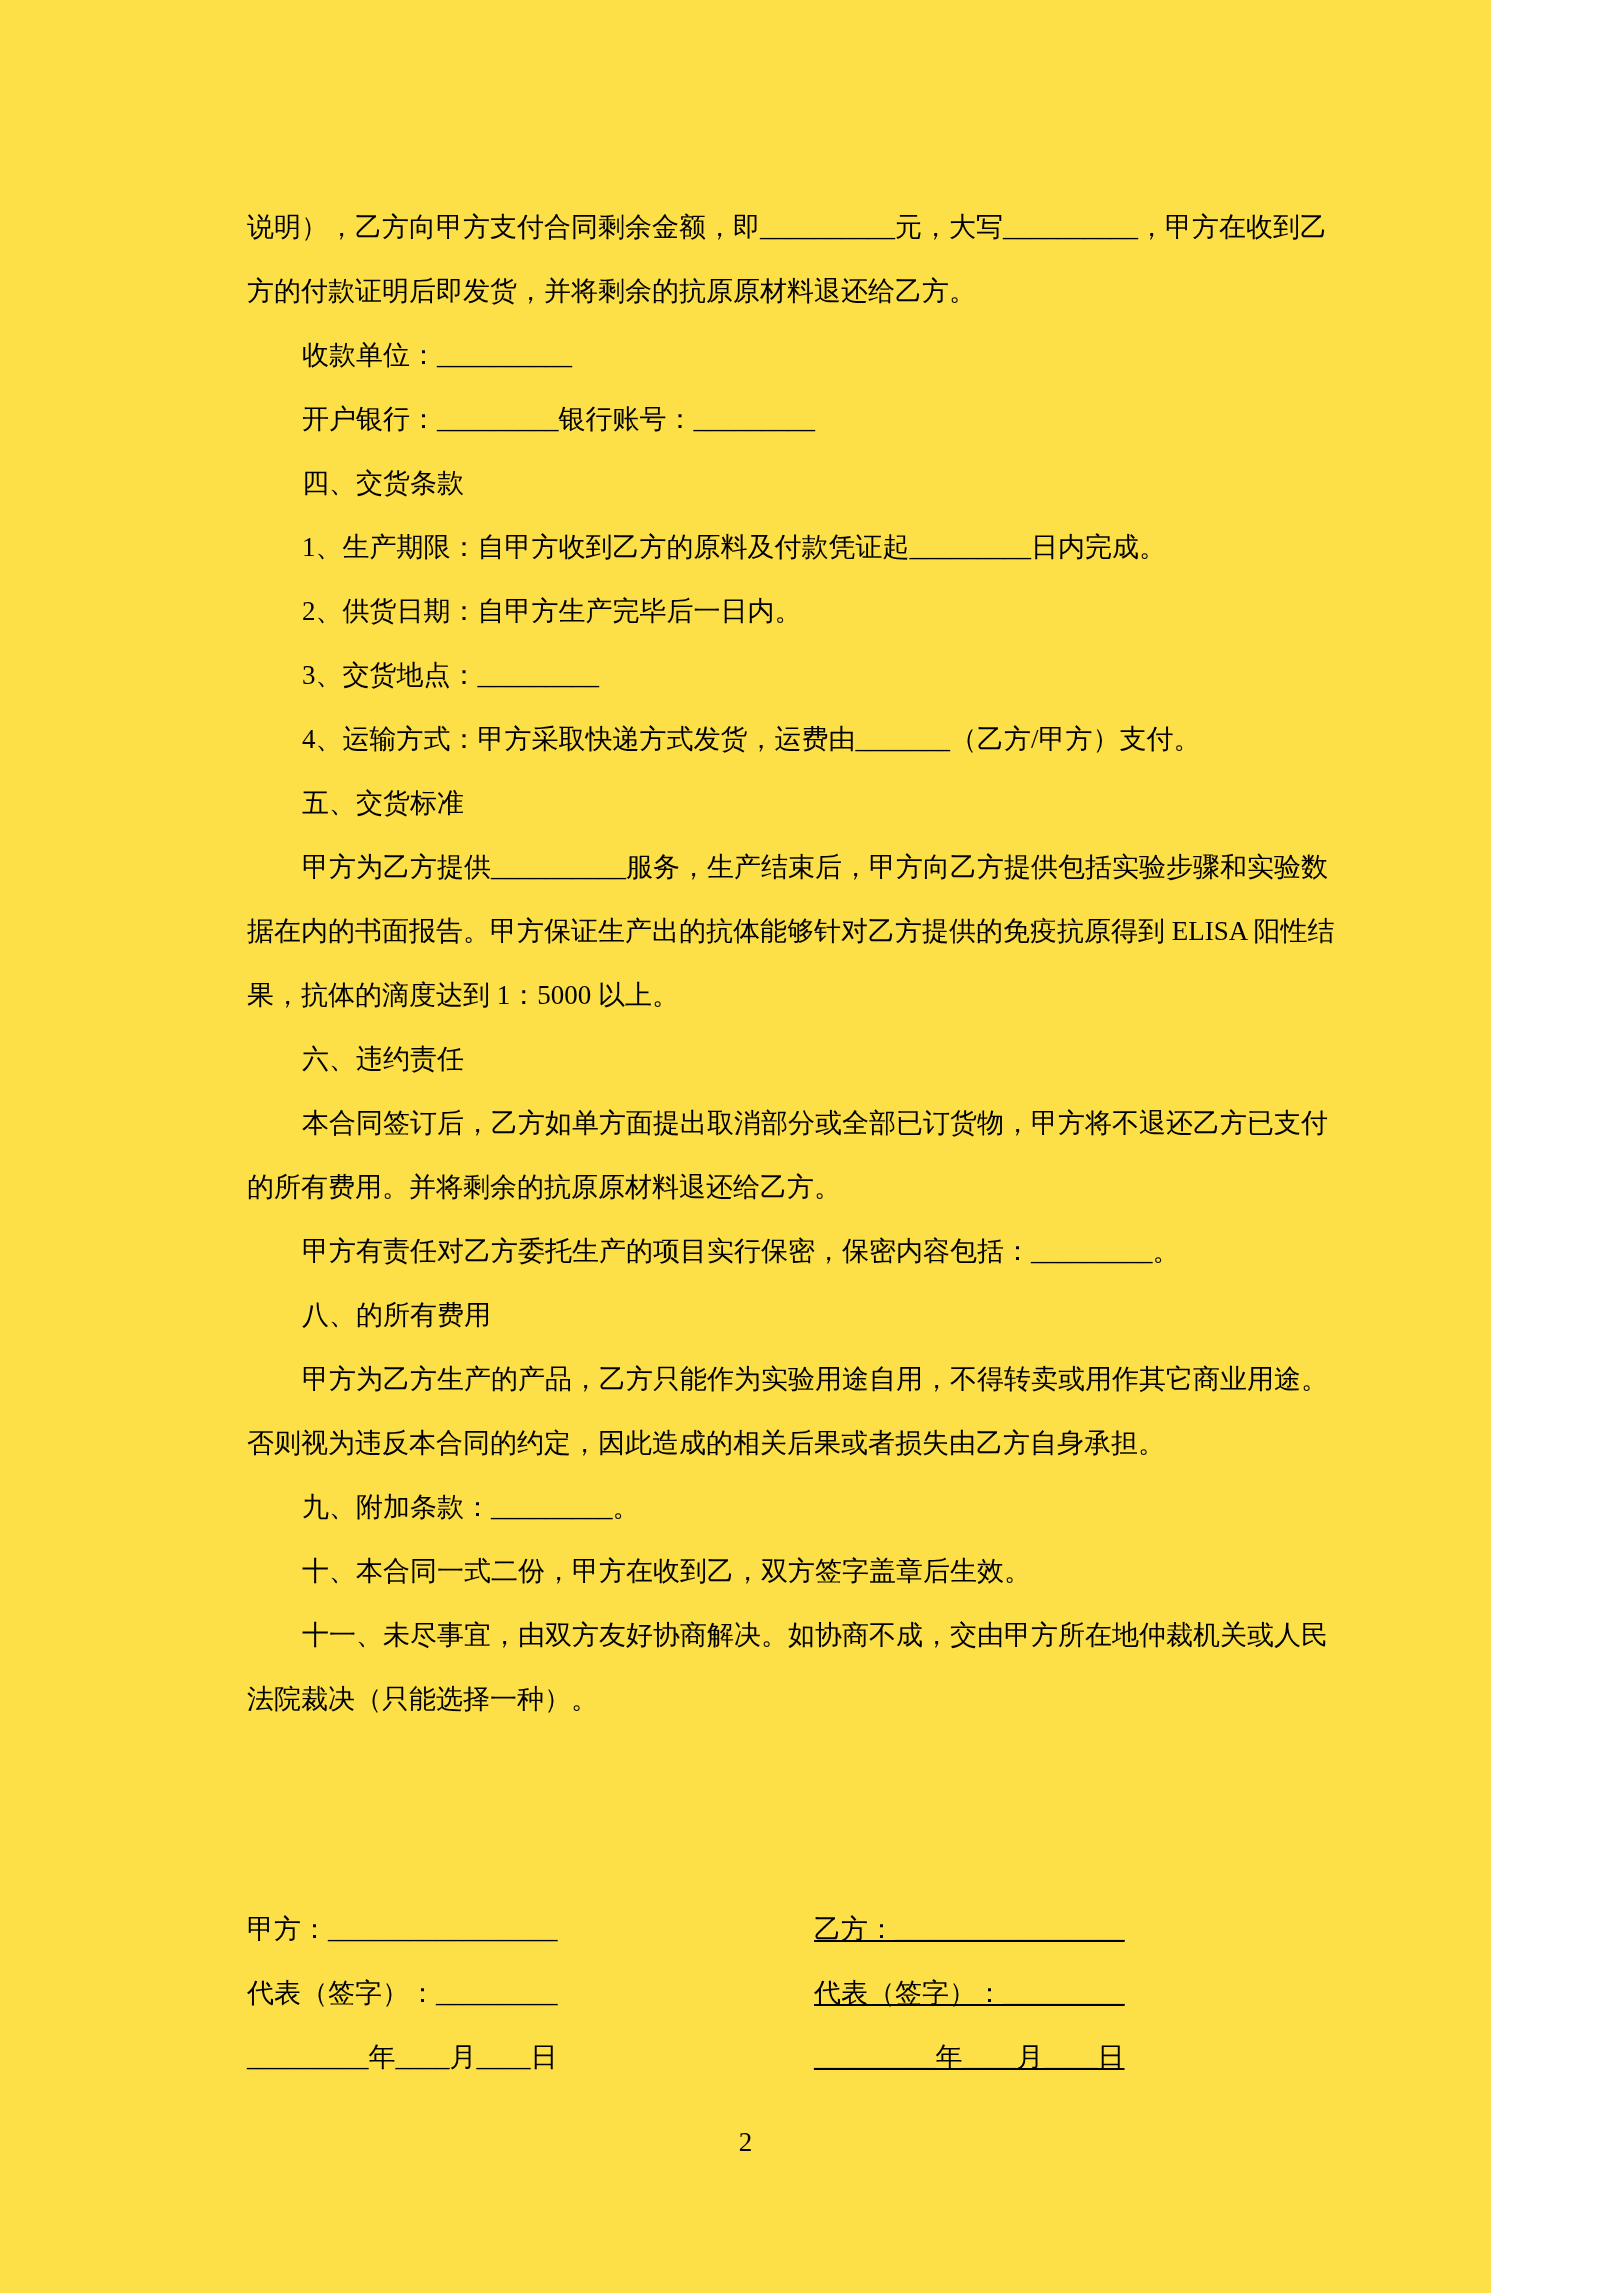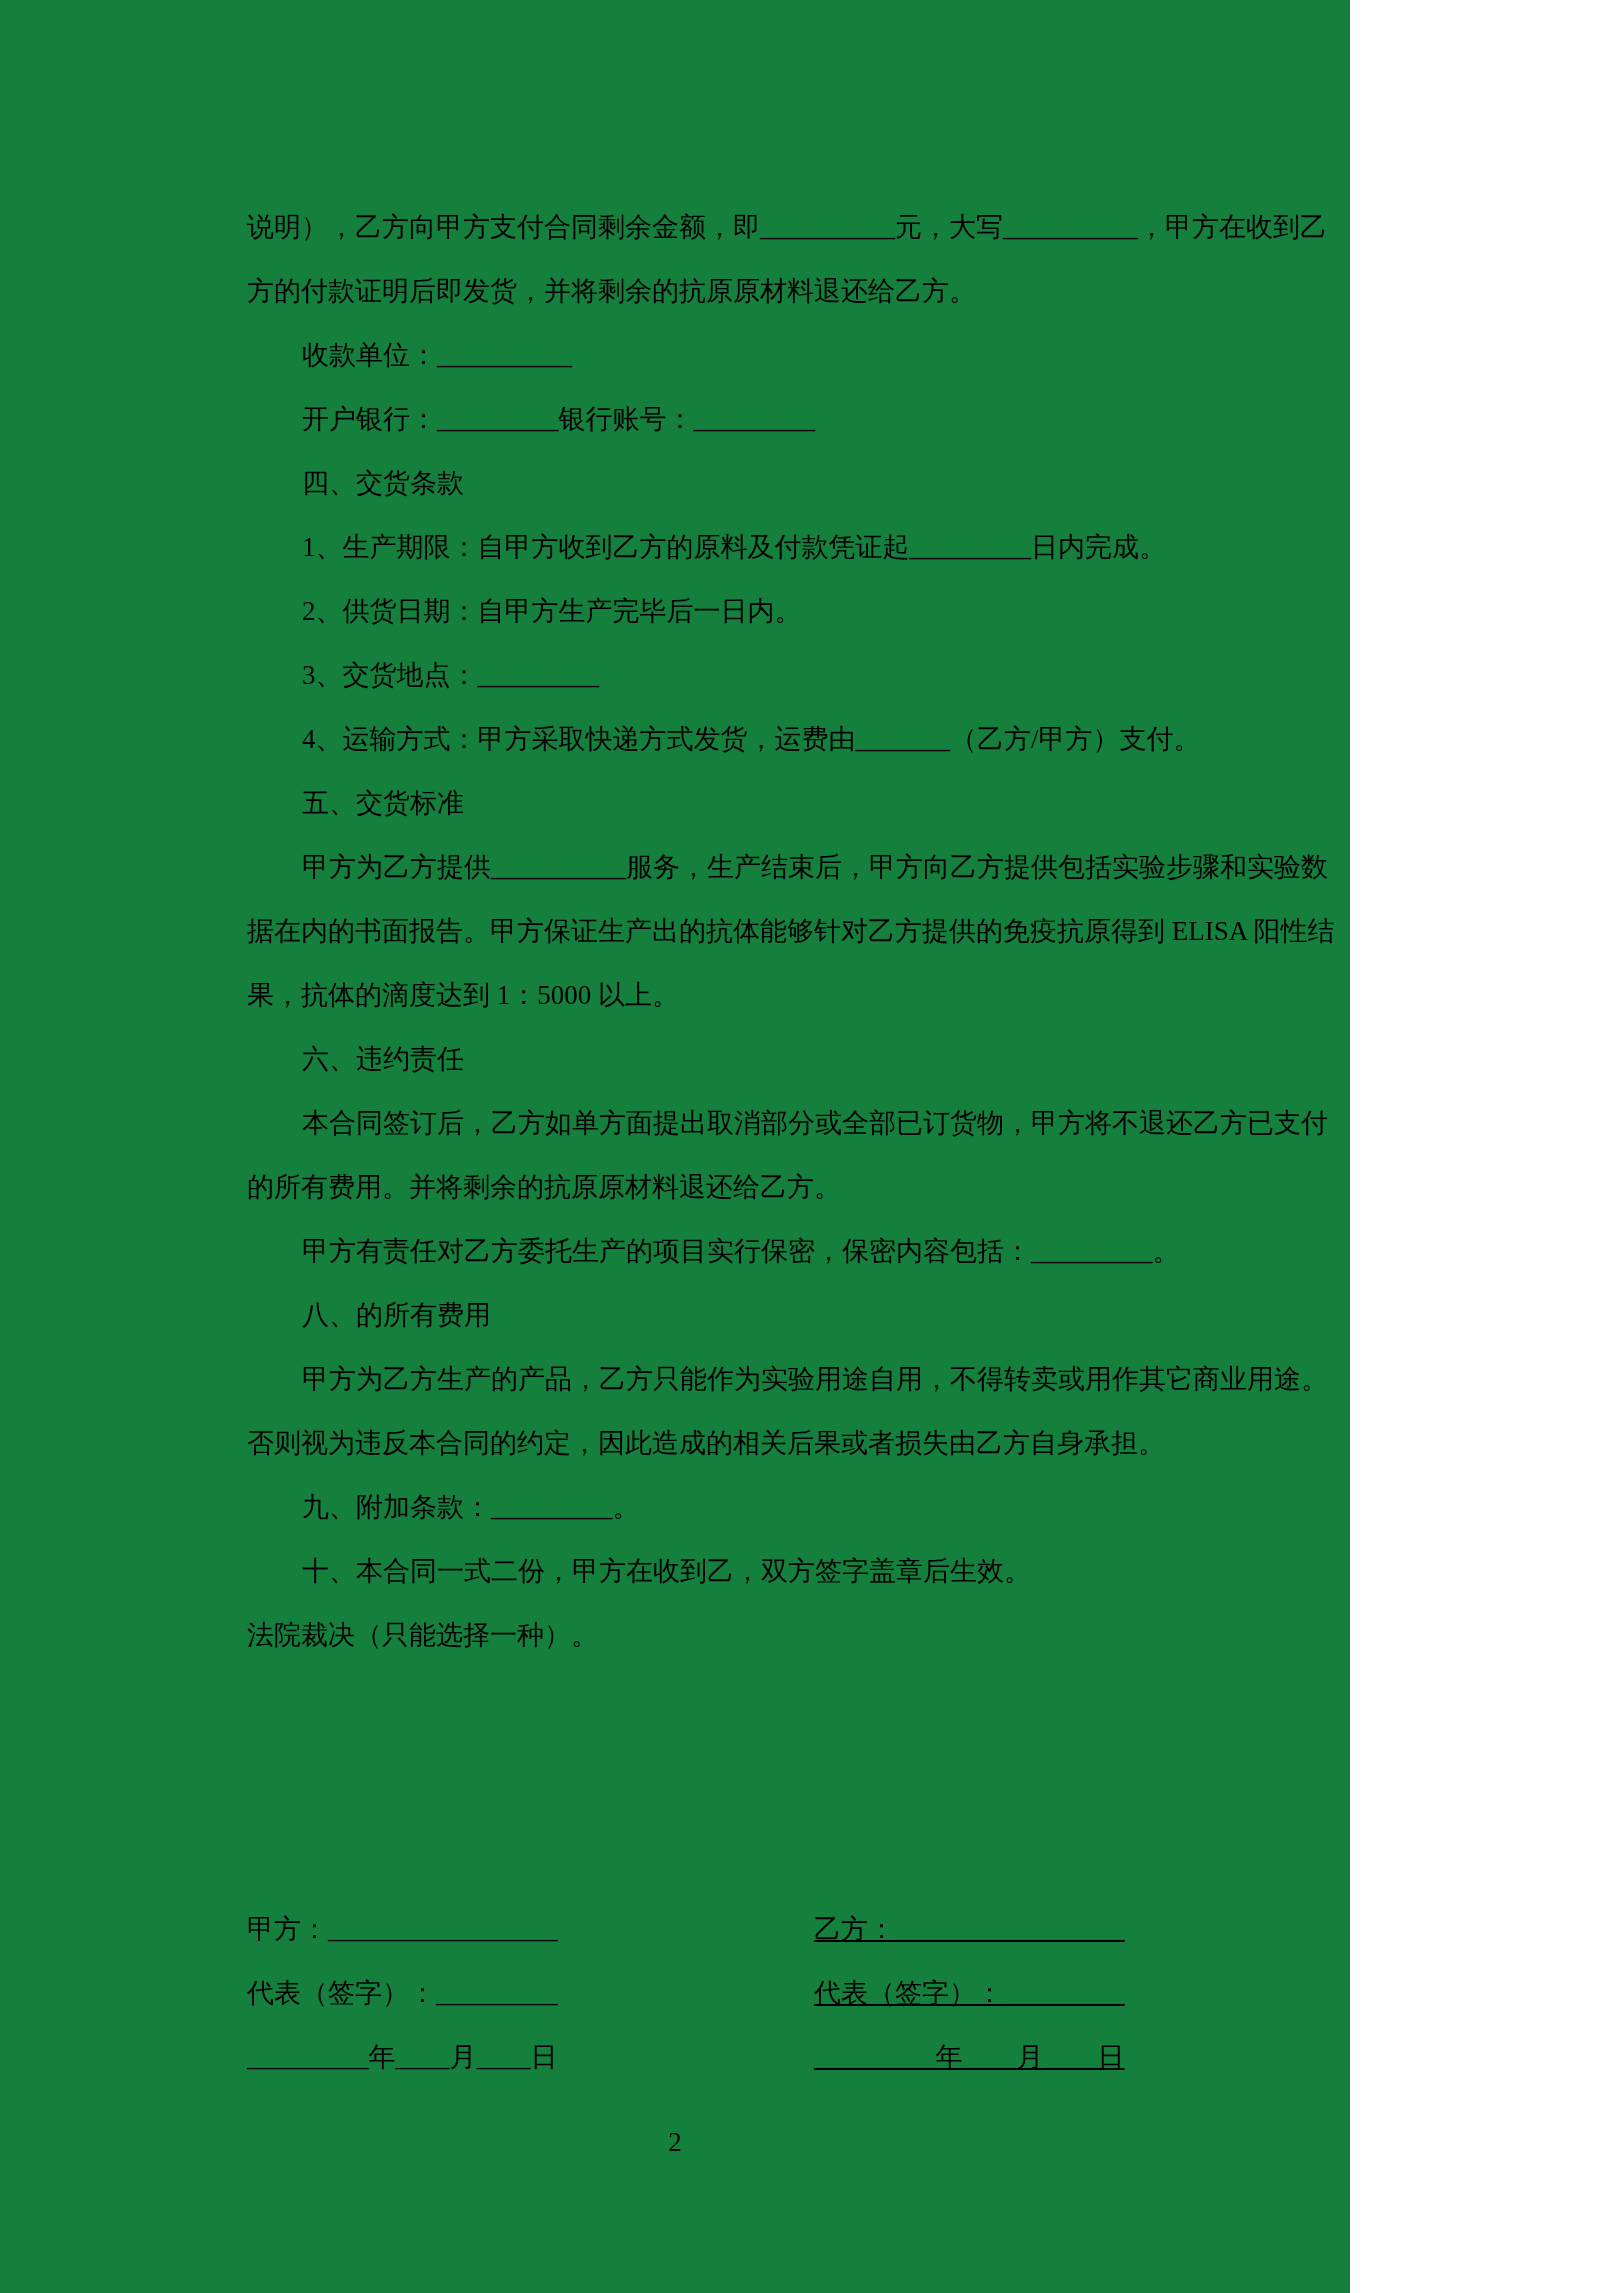--- a/index.html
+++ b/index.html
@@ -2,23 +2,23 @@
 <html style="font-size:14.5px"><head>
 <meta charset="utf-8">
 <style>
   html, body {
     margin: 0;
     padding: 0;
     background: #ffffff;
   }
   .page {
     position: relative;
-    width: 1350px;
+    width: 1491px;
     height: 2294px;
-    background: #15803d;
+    background: #fde047;
     color: #000000;
     font-family: "Liberation Serif", "DejaVu Serif", serif;
     font-size: 27px;
     overflow: hidden;
   }
   .body-text {
     position: absolute;
     left: 247px;
     top: 195px;
     width: 1146px;
@@ -76,20 +76,21 @@
     <div class="line">果，抗体的滴度达到 1：5000 以上。</div>
     <div class="line indent">六、违约责任</div>
     <div class="line indent">本合同签订后，乙方如单方面提出取消部分或全部已订货物，甲方将不退还乙方已支付</div>
     <div class="line">的所有费用。并将剩余的抗原原材料退还给乙方。</div>
     <div class="line indent">甲方有责任对乙方委托生产的项目实行保密，保密内容包括：_________。</div>
     <div class="line indent">八、的所有费用</div>
     <div class="line indent">甲方为乙方生产的产品，乙方只能作为实验用途自用，不得转卖或用作其它商业用途。</div>
     <div class="line">否则视为违反本合同的约定，因此造成的相关后果或者损失由乙方自身承担。</div>
     <div class="line indent">九、附加条款：_________。</div>
     <div class="line indent">十、本合同一式二份，甲方在收到乙，双方签字盖章后生效。</div>
+    <div class="line indent">十一、未尽事宜，由双方友好协商解决。如协商不成，交由甲方所在地仲裁机关或人民</div>
     <div class="line">法院裁决（只能选择一种）。</div>
   </div>
 
   <div class="signature-block">
     <div class="sig-col sig-left">
       <div class="line">甲方：_________________</div>
       <div class="line">代表（签字）：_________</div>
       <div class="line">_________年____月____日</div>
     </div>
     <div class="sig-col sig-right">

